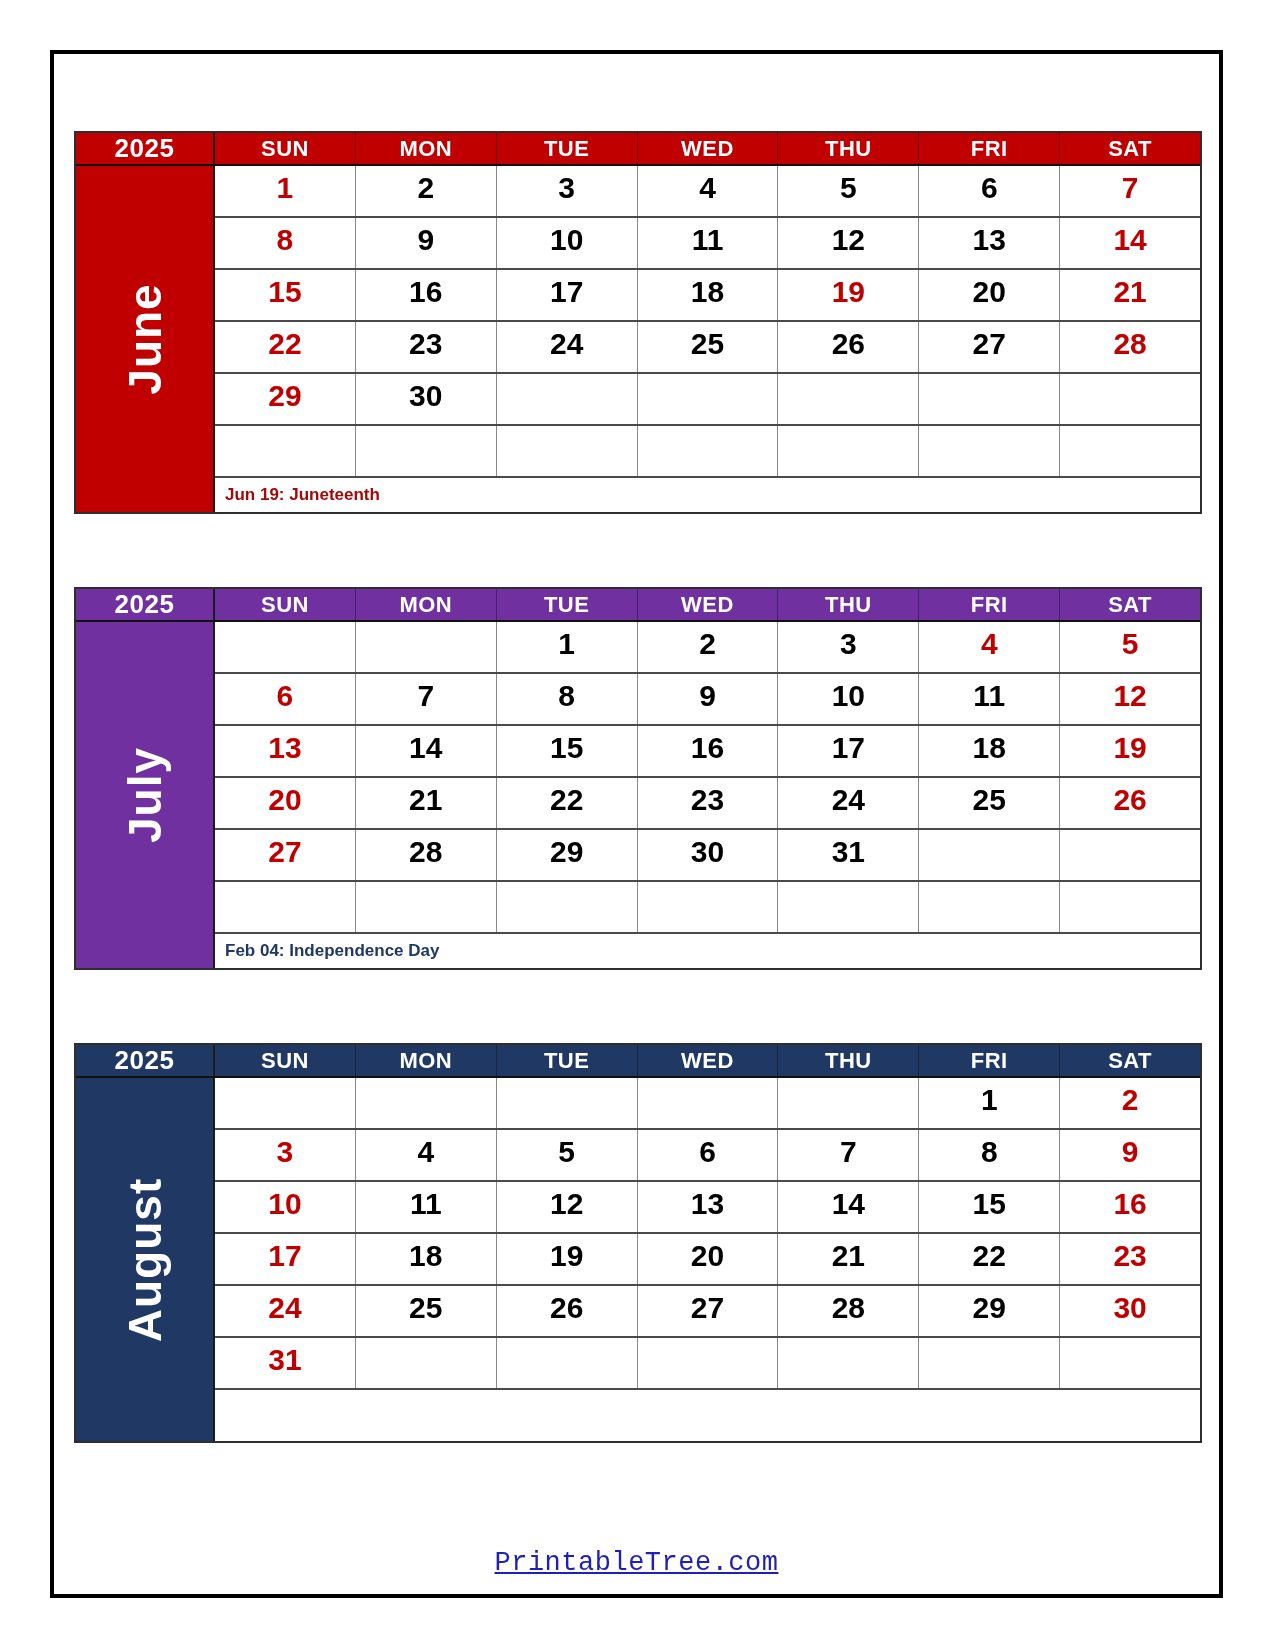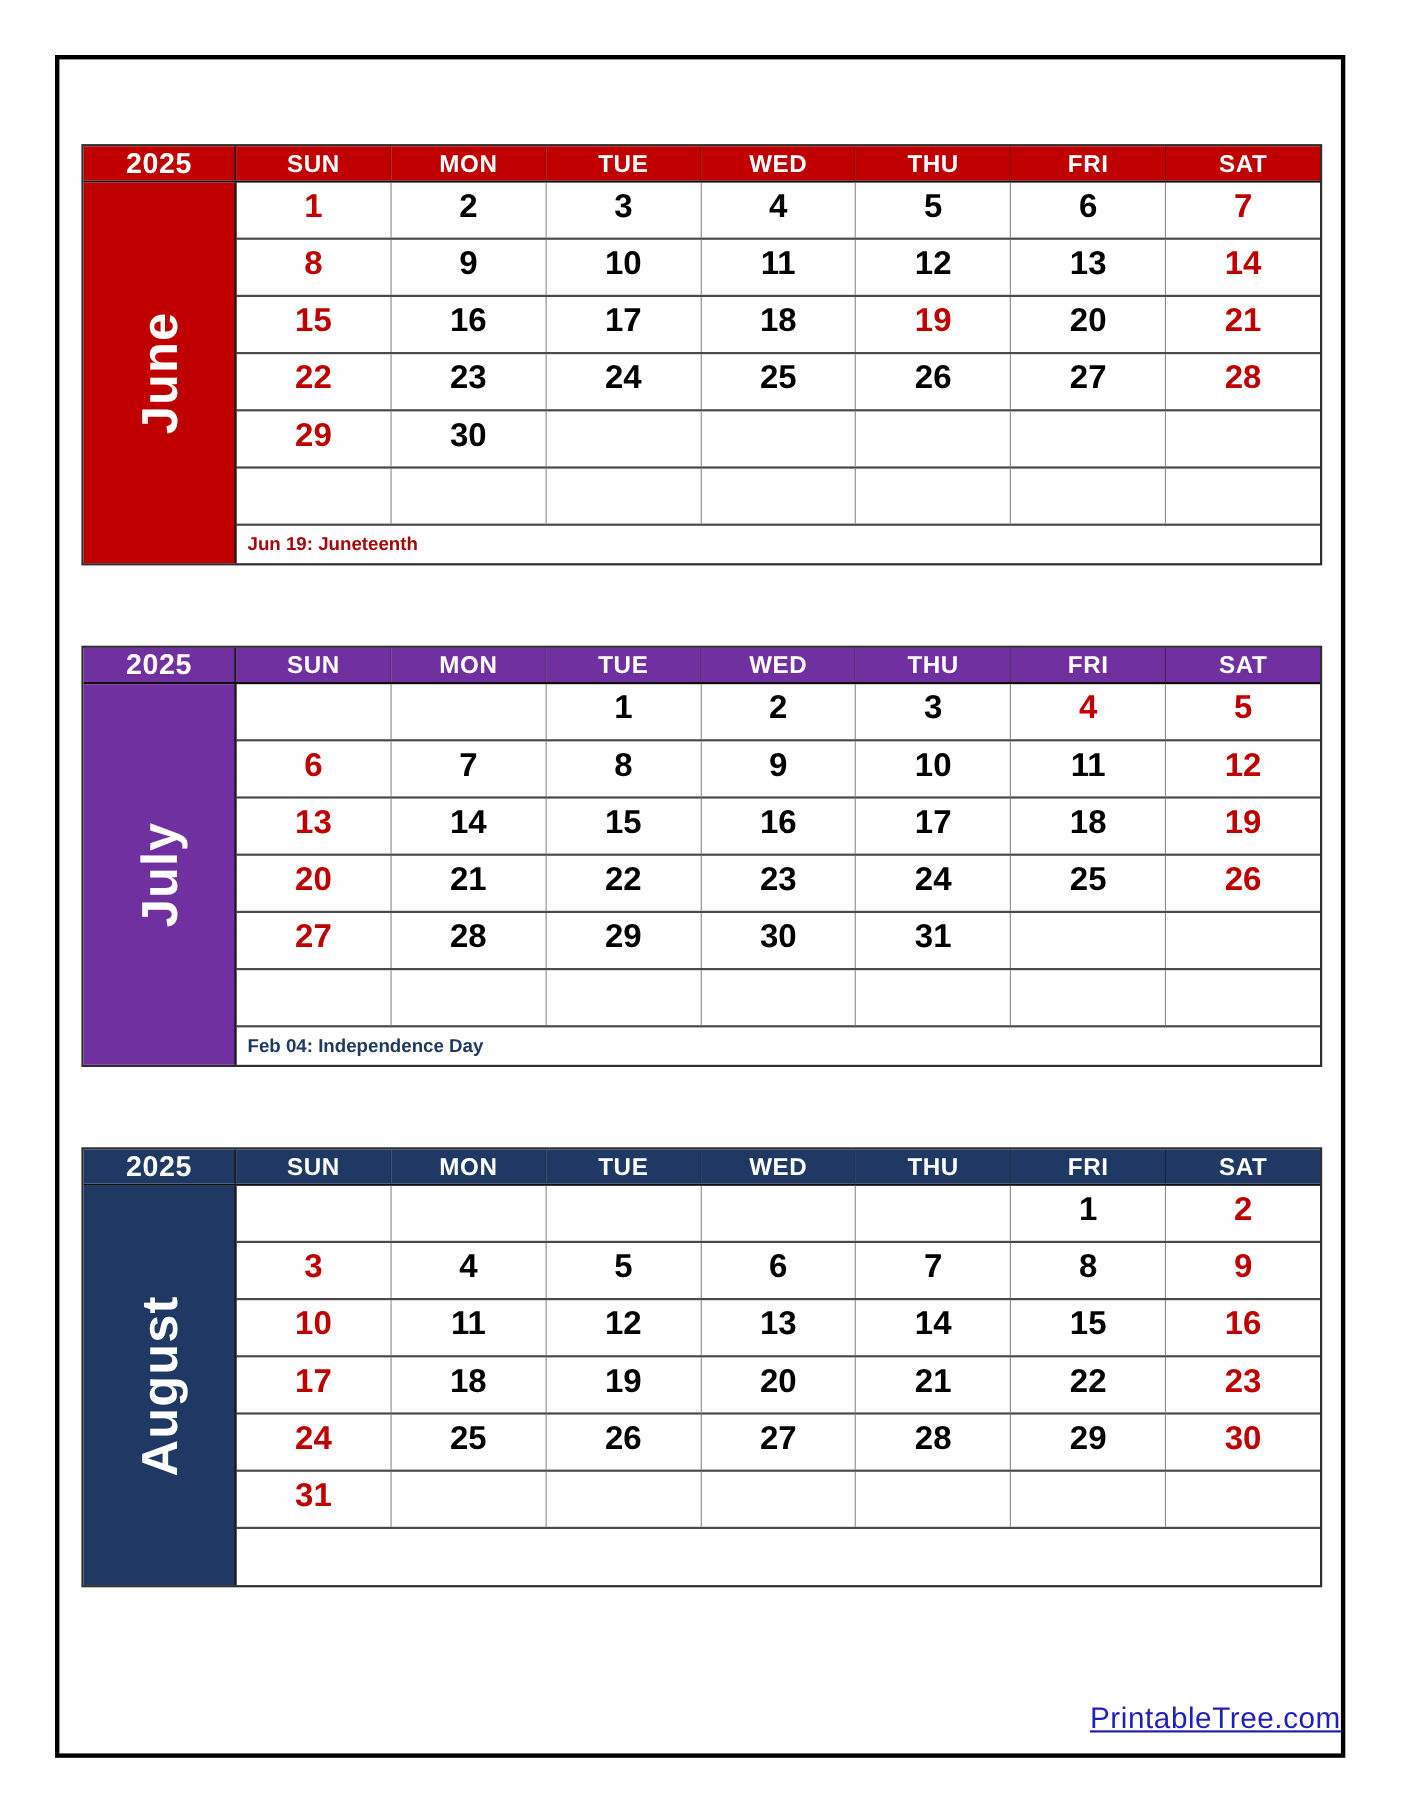--- a/index.html
+++ b/index.html
@@ -30,21 +30,21 @@
   .grid { flex:1; display:flex; flex-direction:column; }
   .week { display:flex; height:52px; border-bottom:2px solid #4a4a4a; }
   .day-cell { flex:1; text-align:center; font-weight:bold; font-size:30px;
               line-height:40px; padding-top:2px; color:#000;
               border-right:1px solid #8a8a8a; }
   .day-cell:last-child { border-right:none; }
   .day-cell.red { color:#c00000; }
   .note-row { display:flex; align-items:center; padding-left:10px;
               font-weight:bold; font-size:17px; }
 
-  .footer { position:absolute; left:0; right:0; bottom:16px; text-align:right; }
+  .footer { position:absolute; left:0; right:0; bottom:16px; text-align:center;font-family:Liberation Mono, monospace; }
   .footer a { color:#1f1fbc; font-size:27px; text-decoration:underline;
               letter-spacing:0.5px; }
 </style>
 </head>
 <body>
 
 <div class="page">
   <div class="frame">
     <div id="months-container">
   <div class="month">

